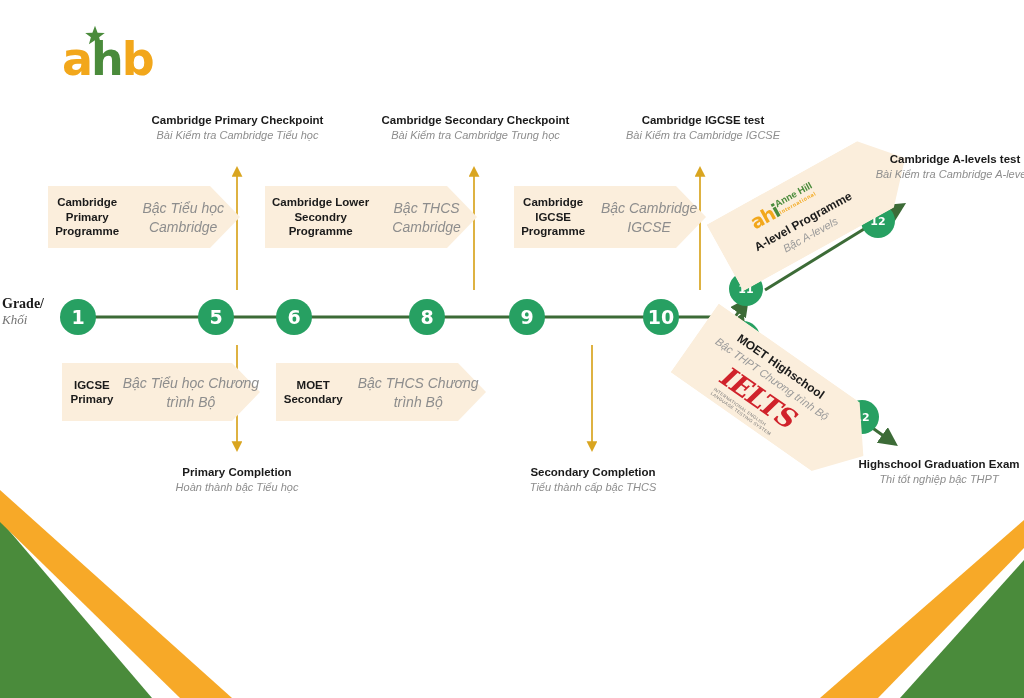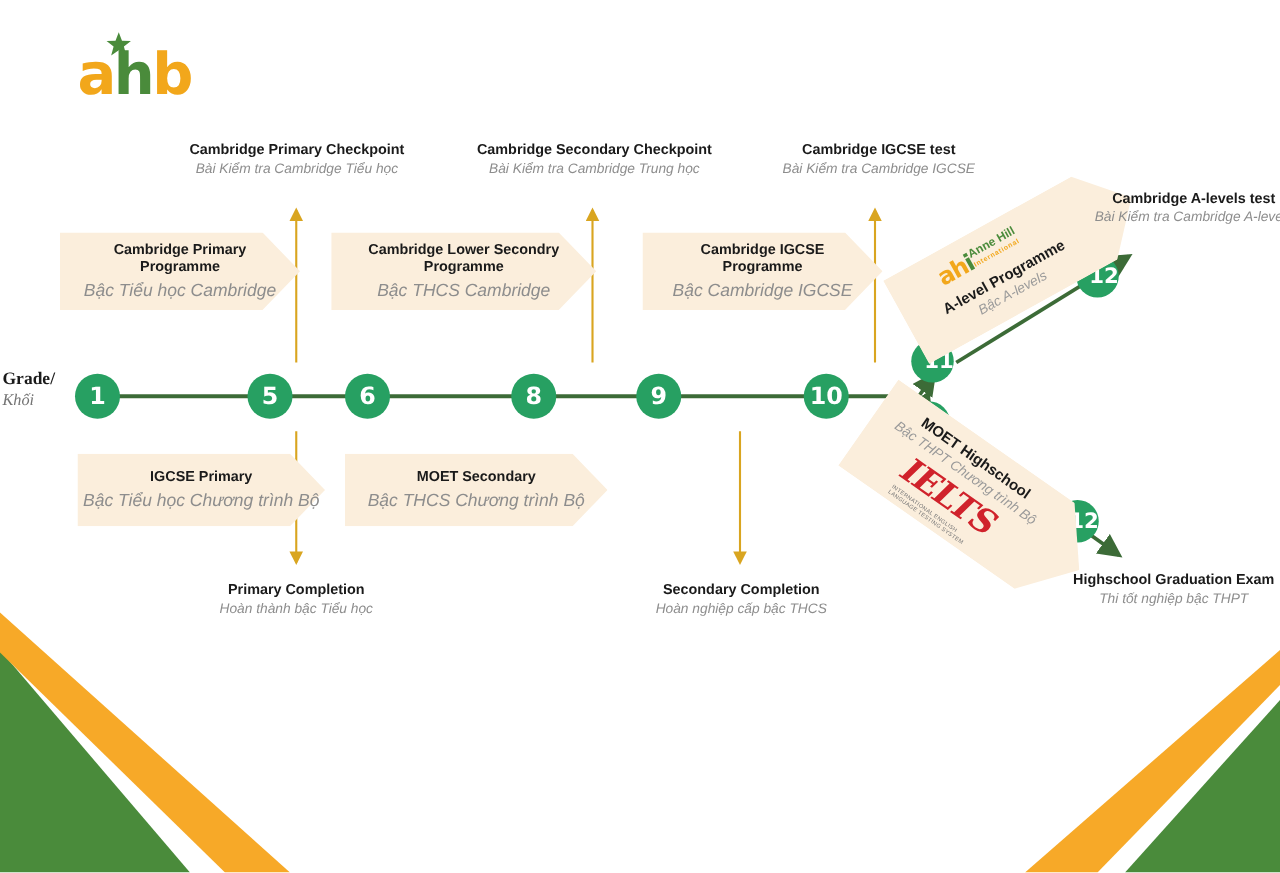--- a/index.html
+++ b/index.html
@@ -31,33 +31,33 @@
 
   
   .node{
     position:absolute;width:36px;height:36px;border-radius:50%;
     background:#27a062;
     display:flex;align-items:center;justify-content:center;
     color:#ffffff;font-size:19px;font-weight:700;
     font-family:"DejaVu Sans", sans-serif;
     box-shadow:0 0 0 0 rgba(0,0,0,0);
   }
-  .node.sm{width:34px;height:34px;font-size:17px;justify-content:flex-end;}
+  .node.sm{width:34px;height:34px;font-size:11px;}
 
   .grade-label{
     position:absolute;left:2px;top:296px;width:60px;text-align:left;font-family:Liberation Serif, serif;
   }
   .grade-label .en{font-size:14px;font-weight:700;color:#1a1a1a;line-height:1.15;}
   .grade-label .vi{font-size:13px;font-style:italic;color:#737373;line-height:1.2;}
 
   
   .banner{position:absolute;}
   .banner .bg{position:absolute;left:0;top:0;}
   .banner .txt{position:absolute;left:0;top:0;width:100%;height:100%;
-    display:flex;flex-direction:column;align-items:center;justify-content:center;}
+    display:flex;flex-direction:row;align-items:center;justify-content:center;}
   .banner .t-en{font-size:11.5px;font-weight:700;color:#1a1a1a;line-height:1.25;text-align:center;}
   .banner .t-vi{font-size:14px;font-style:italic;color:#8d8d8d;line-height:1.3;text-align:center;margin-top:1px;}
 
   
   .cap{position:absolute;text-align:center;}
   .cap .c-en{font-size:11.5px;font-weight:700;color:#1a1a1a;line-height:1.3;white-space:nowrap;}
   .cap .c-vi{font-size:11px;font-style:italic;color:#8d8d8d;line-height:1.35;white-space:nowrap;}
 
   
   .rot{position:absolute;transform-origin:center center;}
@@ -271,21 +271,21 @@
     <div class="c-vi" style="text-align:center;">Bài Kiểm tra Cambridge A-levels</div>
   </div>
 
   <div class="cap" style="left:153px;top:465px;width:168px;">
     <div class="c-en">Primary Completion</div>
     <div class="c-vi">Hoàn thành bậc Tiểu học</div>
   </div>
 
   <div class="cap" style="left:505px;top:465px;width:176px;">
     <div class="c-en">Secondary Completion</div>
-    <div class="c-vi">Hoàn nghiệp cấp bậc THCS</div>
+    <div class="c-vi">Tiểu thành cấp bậc THCS</div>
   </div>
 
   <div class="cap" style="left:846px;top:457px;width:186px;">
     <div class="c-en">Highschool Graduation Exam</div>
     <div class="c-vi">Thi tốt nghiệp bậc THPT</div>
   </div>
 
 </div>
 
 </body></html>

